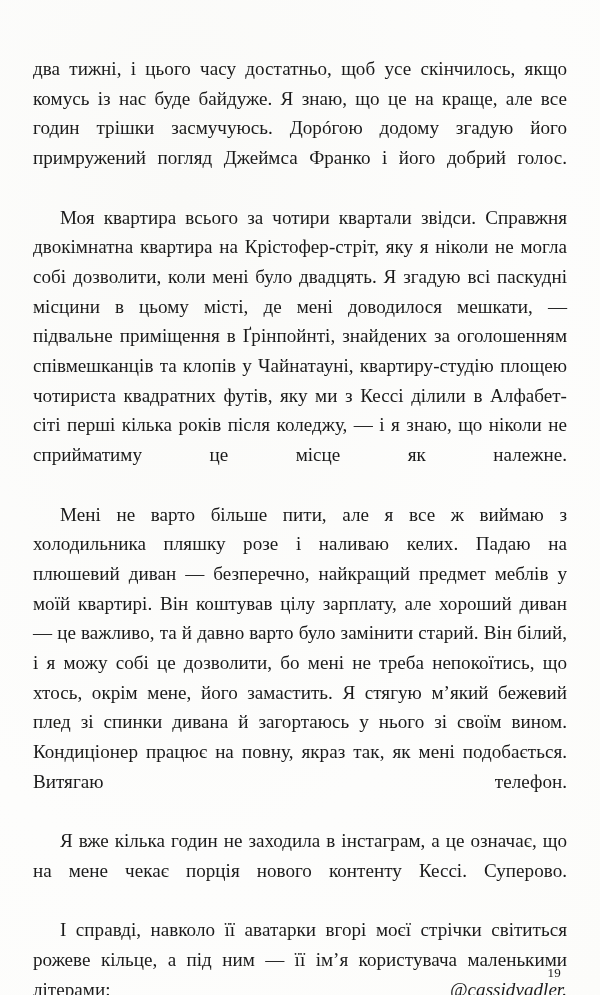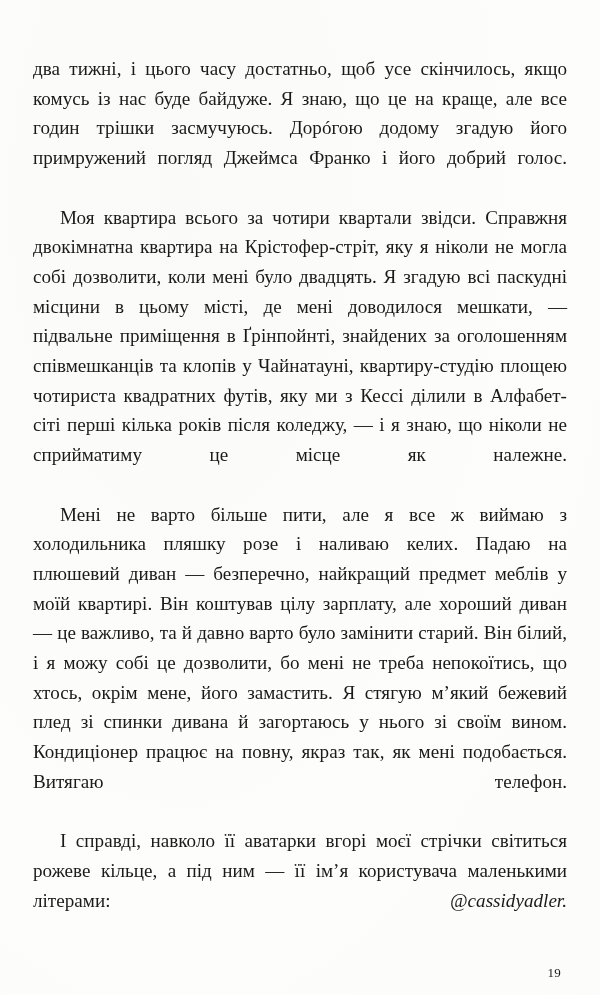--- a/index.html
+++ b/index.html
@@ -75,20 +75,21 @@
 <div class="page">
 
   <div class="text-block">
 
     <p class="para first">два тижні, і цього часу достатньо, щоб усе скінчилось, якщо комусь із нас буде байдуже. Я знаю, що це на краще, але все годин трішки засмучуюсь. Дорóгою додому згадую його примружений погляд Джеймса Франко і його добрий голос.</p>
 
     <p class="para">Моя квартира всього за чотири квартали звідси. Справжня двокімнатна квартира на Крістофер-стріт, яку я ніколи не могла собі дозволити, коли мені було двадцять. Я згадую всі паскудні місцини в цьому місті, де мені доводилося мешкати, — підвальне приміщення в Ґрінпойнті, знайдених за оголошенням співмешканців та клопів у Чайнатауні, квартиру-студію площею чотириста квадратних футів, яку ми з Кессі ділили в Алфабет-сіті перші кілька років після коледжу, — і я знаю, що ніколи не сприйматиму це місце як належне.</p>
 
     <p class="para">Мені не варто більше пити, але я все ж виймаю з холодильника пляшку розе і наливаю келих. Падаю на плюшевий диван — безперечно, найкращий предмет меблів у моїй квартирі. Він коштував цілу зарплату, але хороший диван — це важливо, та й давно варто було замінити старий. Він білий, і я можу собі це дозволити, бо мені не треба непокоїтись, що хтось, окрім мене, його замастить. Я стягую м’який бежевий плед зі спинки дивана й загортаюсь у нього зі своїм вином. Кондиціонер працює на повну, якраз так, як мені подобається. Витягаю телефон.</p>
 
+    <p class="para">Я вже кілька годин не заходила в інстаграм, а це означає, що на мене чекає порція нового контенту Кессі. Суперово.</p>
 
     <p class="para"><span>І справді, навколо її аватарки вгорі моєї стрічки світиться рожеве кільце, а під ним — її ім’я користувача маленькими літерами: </span><em class="handle">@cassidyadler.</em></p>
 
   </div>
 
   <div class="folio">19</div>
 
 </div>
 
 </body></html>

